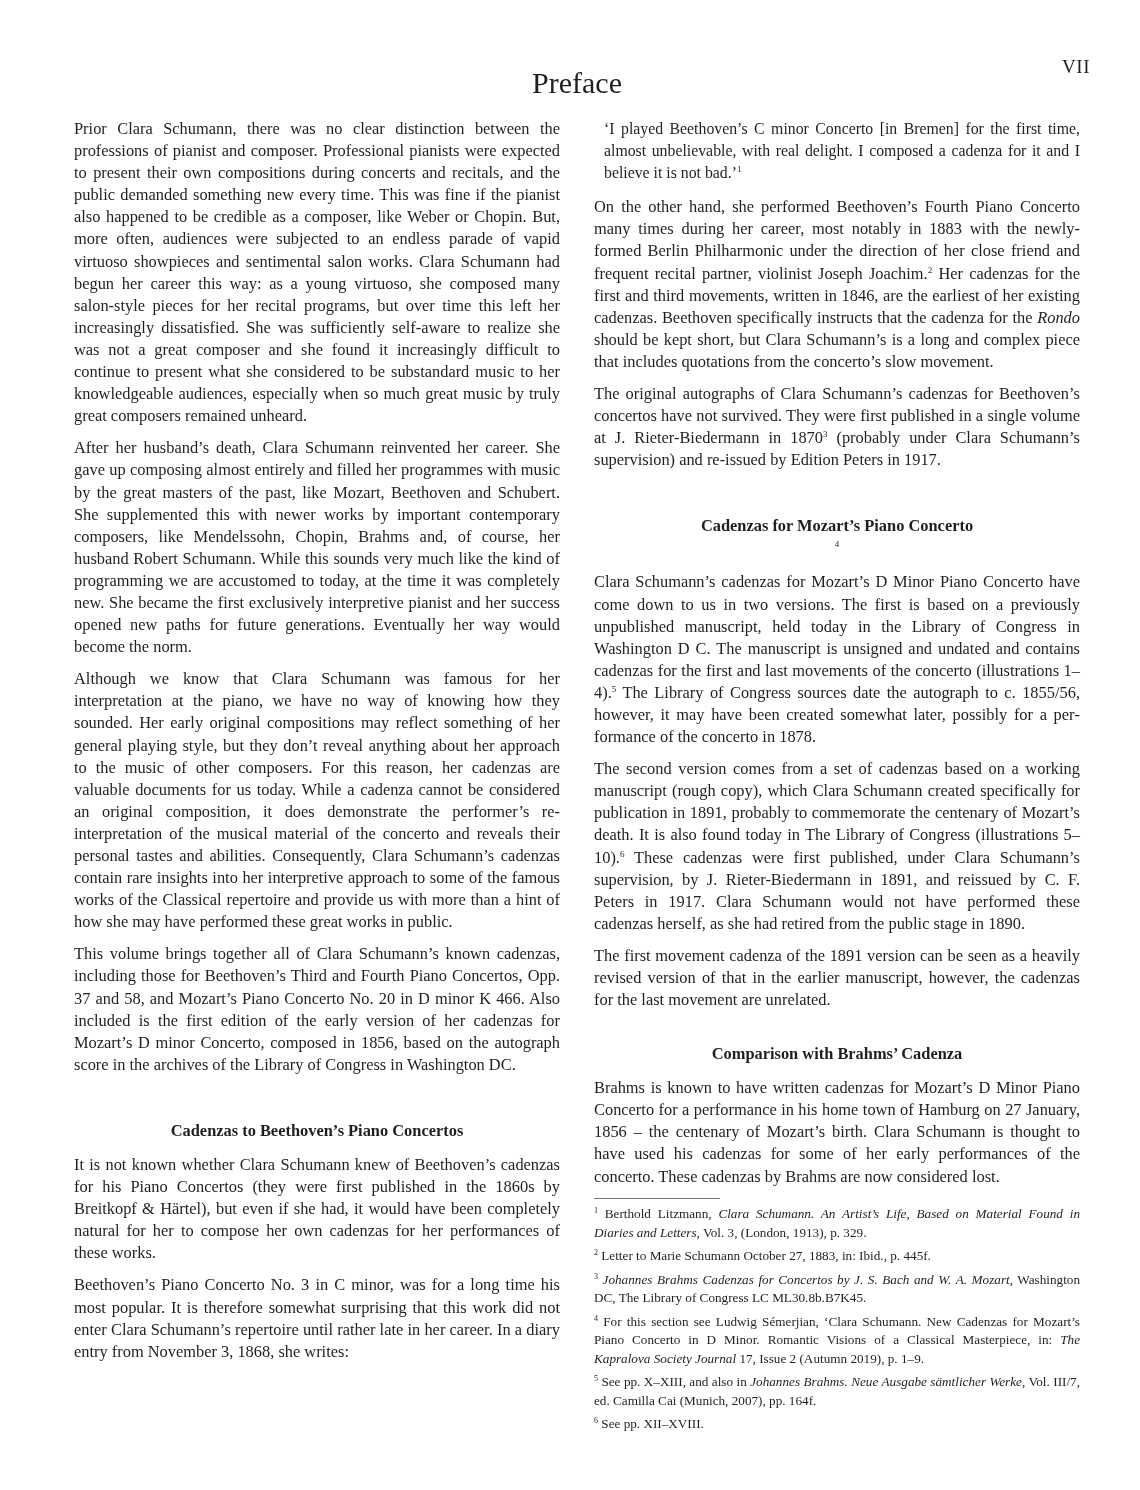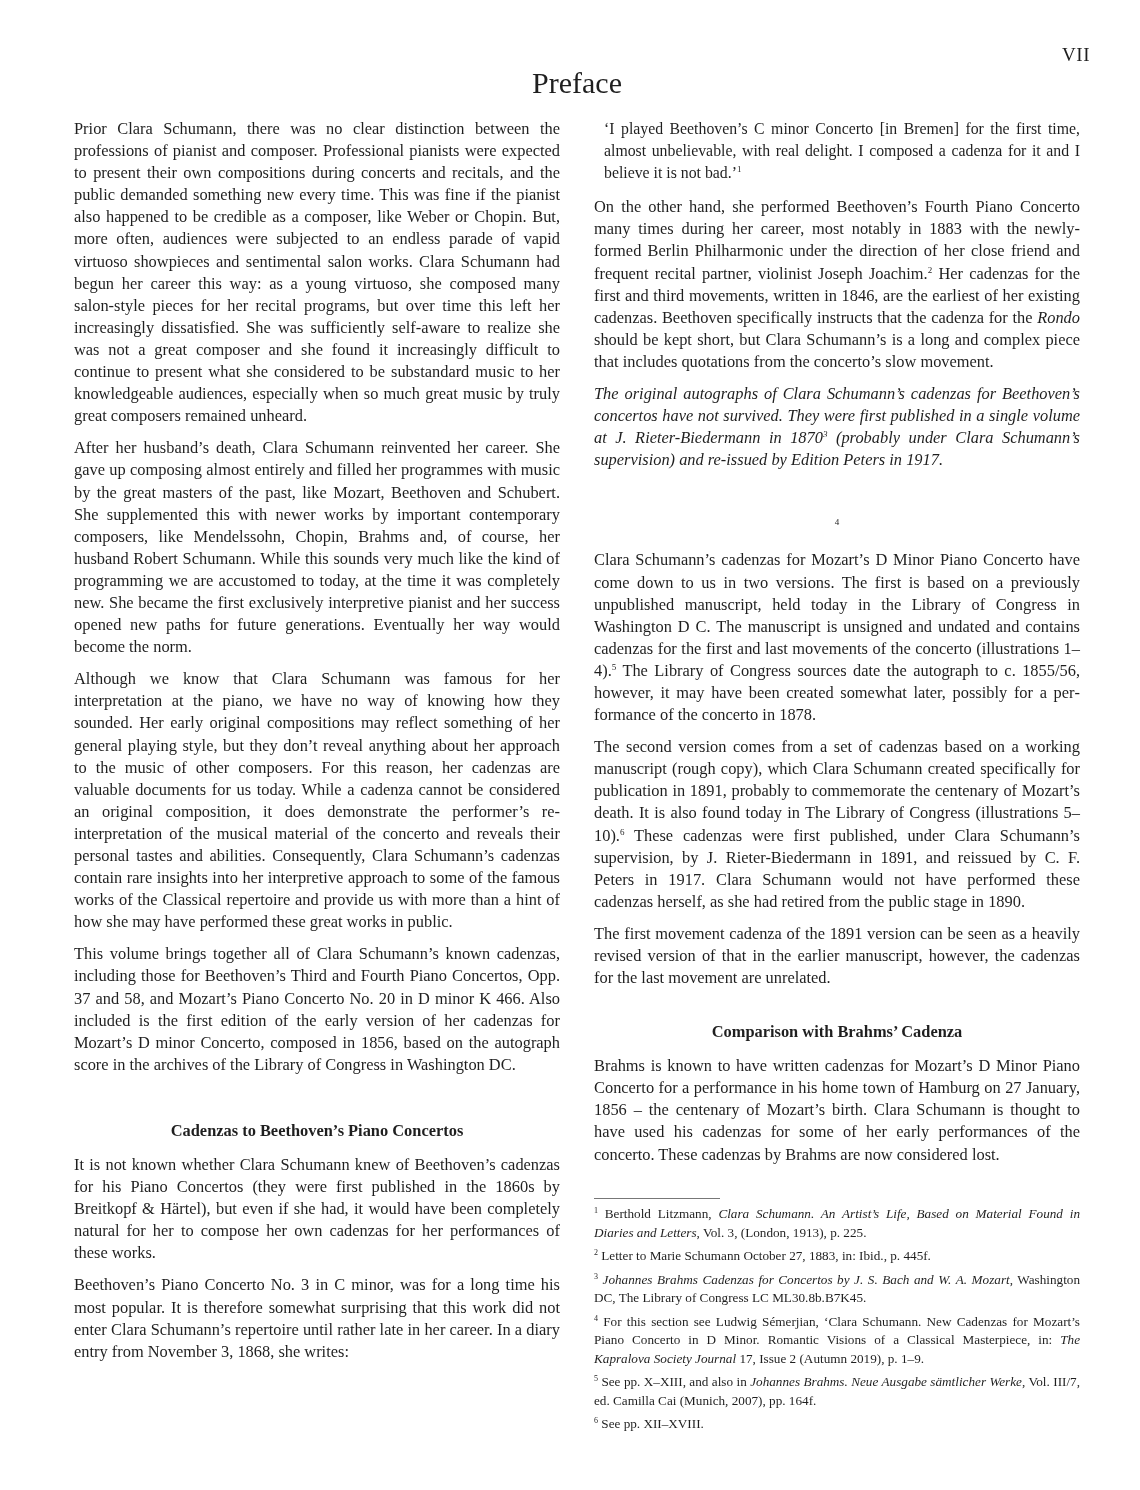--- a/index.html
+++ b/index.html
@@ -2,21 +2,21 @@
 <html><head>
   <meta charset="utf-8">
   <style>
     html, body { margin: 0; padding: 0; background: #ffffff; }
     body {
       width: 1140px; height: 1490px; position: relative; overflow: hidden;
       font-family: "Liberation Serif", "DejaVu Serif", serif;
       color: #1f1f1f;
     }
     .page-number {
-      position: absolute; top: 44px; right: 50px;
+      position: absolute; top: 56px; right: 50px;
       font-size: 19px; letter-spacing: 0.5px;
     }
     .page-title {
       position: absolute; top: 66px; left: 0; width: 1154px; text-align: center;
       font-size: 30px; font-weight: normal; margin: 0;
     }
     .col {
       position: absolute; top: 118px; width: 486px;
       font-size: 16.4px; line-height: 22.1px;
     }
@@ -60,39 +60,40 @@
   </div>
   <p>It is not known whether Clara Schumann knew of Beethoven’s cadenzas for his Piano Concertos (they were first published in the 1860s by Breitkopf &amp; Härtel), but even if she had, it would have been completely natural for her to compose her own cadenzas for her performances of these works.</p>
   <p>Beethoven’s Piano Concerto No. 3 in C minor, was for a long time his most popular. It is therefore somewhat surprising that this work did not enter Clara Schumann’s repertoire until rather late in her career. In a diary entry from November 3, 1868, she writes:</p>
 </div>
 
 <div class="col col-right">
   <p class="quote"><span>‘I played Beethoven’s C minor Concerto [in Bremen] for the first time, almost unbelievable, with real delight. I composed a cadenza for it and I believe it is not bad.’</span><sup>1</sup></p>
 
   <p><span>On the other hand, she performed Beethoven’s Fourth Piano Concerto many times during her career, most notably in 1883 with the newly-formed Berlin Philharmonic under the direction of her close friend and frequent recital partner, violinist Joseph Joachim.</span><sup>2</sup><span> Her cadenzas for the first and third movements, written in 1846, are the earliest of her existing cadenzas. Beethoven specifically instructs that the cadenza for the </span><i>Rondo</i><span> should be kept short, but Clara Schumann’s is a long and complex piece that includes quotations from the concerto’s slow movement.</span></p>
 
-  <p style="margin-bottom:44px;font-style:italic;"><span>The original autographs of Clara Schumann’s cadenzas for Beethoven’s concertos have not survived. They were first published in a single volume at J. Rieter-Biedermann in 1870</span><sup>3</sup><span> (probably under Clara Schumann’s supervision) and re-issued by Edition Peters in 1917.</span></p>
+  <p style="margin-bottom:44px;"><span>The original autographs of Clara Schumann’s cadenzas for Beethoven’s concertos have not survived. They were first published in a single volume at J. Rieter-Biedermann in 1870</span><sup>3</sup><span> (probably under Clara Schumann’s supervision) and re-issued by Edition Peters in 1917.</span></p>
 
   <div class="heading">
+    <span>Cadenzas for Mozart’s Piano Concerto</span>
     <span><sup style="font-weight:normal;">4</sup></span>
   </div>
 
   <p><span>Clara Schumann’s cadenzas for Mozart’s D Minor Piano Concerto have come down to us in two versions. The first is based on a previously unpublished manuscript, held today in the Library of Congress in Washington D C. The manuscript is unsigned and undated and contains cadenzas for the first and last movements of the concerto (illustrations 1–4).</span><sup>5</sup><span> The Library of Congress sources date the autograph to c. 1855/56, however, it may have been created somewhat later, possibly for a per­formance of the concerto in 1878.</span></p>
 
   <p><span>The second version comes from a set of cadenzas based on a working manuscript (rough copy), which Clara Schumann created specifically for publication in 1891, probably to commemorate the centenary of Mozart’s death. It is also found today in The Library of Congress (illustrations 5–10).</span><sup>6</sup><span> These cadenzas were first published, under Clara Schumann’s supervision, by J. Rieter-Biedermann in 1891, and reissued by C. F. Peters in 1917. Clara Schumann would not have performed these cadenzas herself, as she had retired from the public stage in 1890.</span></p>
 
   <p style="margin-bottom:32px;font-family:Liberation Serif, serif;">The first movement cadenza of the 1891 version can be seen as a heavily revised version of that in the earlier manuscript, however, the cadenzas for the last movement are unrelated.</p>
 
   <div class="heading">
     <span>Comparison with Brahms’ Cadenza</span>
   </div>
   <p>Brahms is known to have written cadenzas for Mozart’s D Minor Piano Concerto for a performance in his home town of Hamburg on 27 January, 1856 – the centenary of Mozart’s birth. Clara Schumann is thought to have used his cadenzas for some of her early performances of the concerto. These cadenzas by Brahms are now considered lost.</p>
 </div>
 
 <div class="footnotes">
   <hr class="footnote-rule">
-  <p class="footnote"><sup>1</sup><span> Berthold Litzmann, </span><i>Clara Schumann. An Artist’s Life, Based on Material Found in Diaries and Letters</i><span>, Vol. 3, (London, 1913), p. 225.</span></p>
+  <p class="footnote"><sup>1</sup><span> Berthold Litzmann, </span><i>Clara Schumann. An Artist’s Life, Based on Material Found in Diaries and Letters</i><span>, Vol. 3, (London, 1913), p. 329.</span></p>
   <p class="footnote"><sup>2</sup><span> Letter to Marie Schumann October 27, 1883, in: Ibid., p. 445f.</span></p>
   <p class="footnote"><sup>3</sup><span> </span><i>Johannes Brahms Cadenzas for Concertos by J. S. Bach and W. A. Mozart</i><span>, Washington DC, The Library of Congress LC ML30.8b.B7K45.</span></p>
   <p class="footnote"><sup>4</sup><span> For this section see Ludwig Sémerjian, ‘Clara Schumann. New Cadenzas for Mozart’s Piano Concerto in D Minor. Romantic Visions of a Classical Masterpiece, in: </span><i>The Kapralova Society Journal</i><span> 17, Issue 2 (Autumn 2019), p. 1–9.</span></p>
   <p class="footnote"><sup>5</sup><span> See pp. X–XIII, and also in </span><i>Johannes Brahms. Neue Ausgabe sämtlicher Werke</i><span>, Vol. III/7, ed. Camilla Cai (Munich, 2007), pp. 164f.</span></p>
   <p class="footnote"><sup>6</sup><span> See pp. XII–XVIII.</span></p>
 </div>
 
 </body></html>

